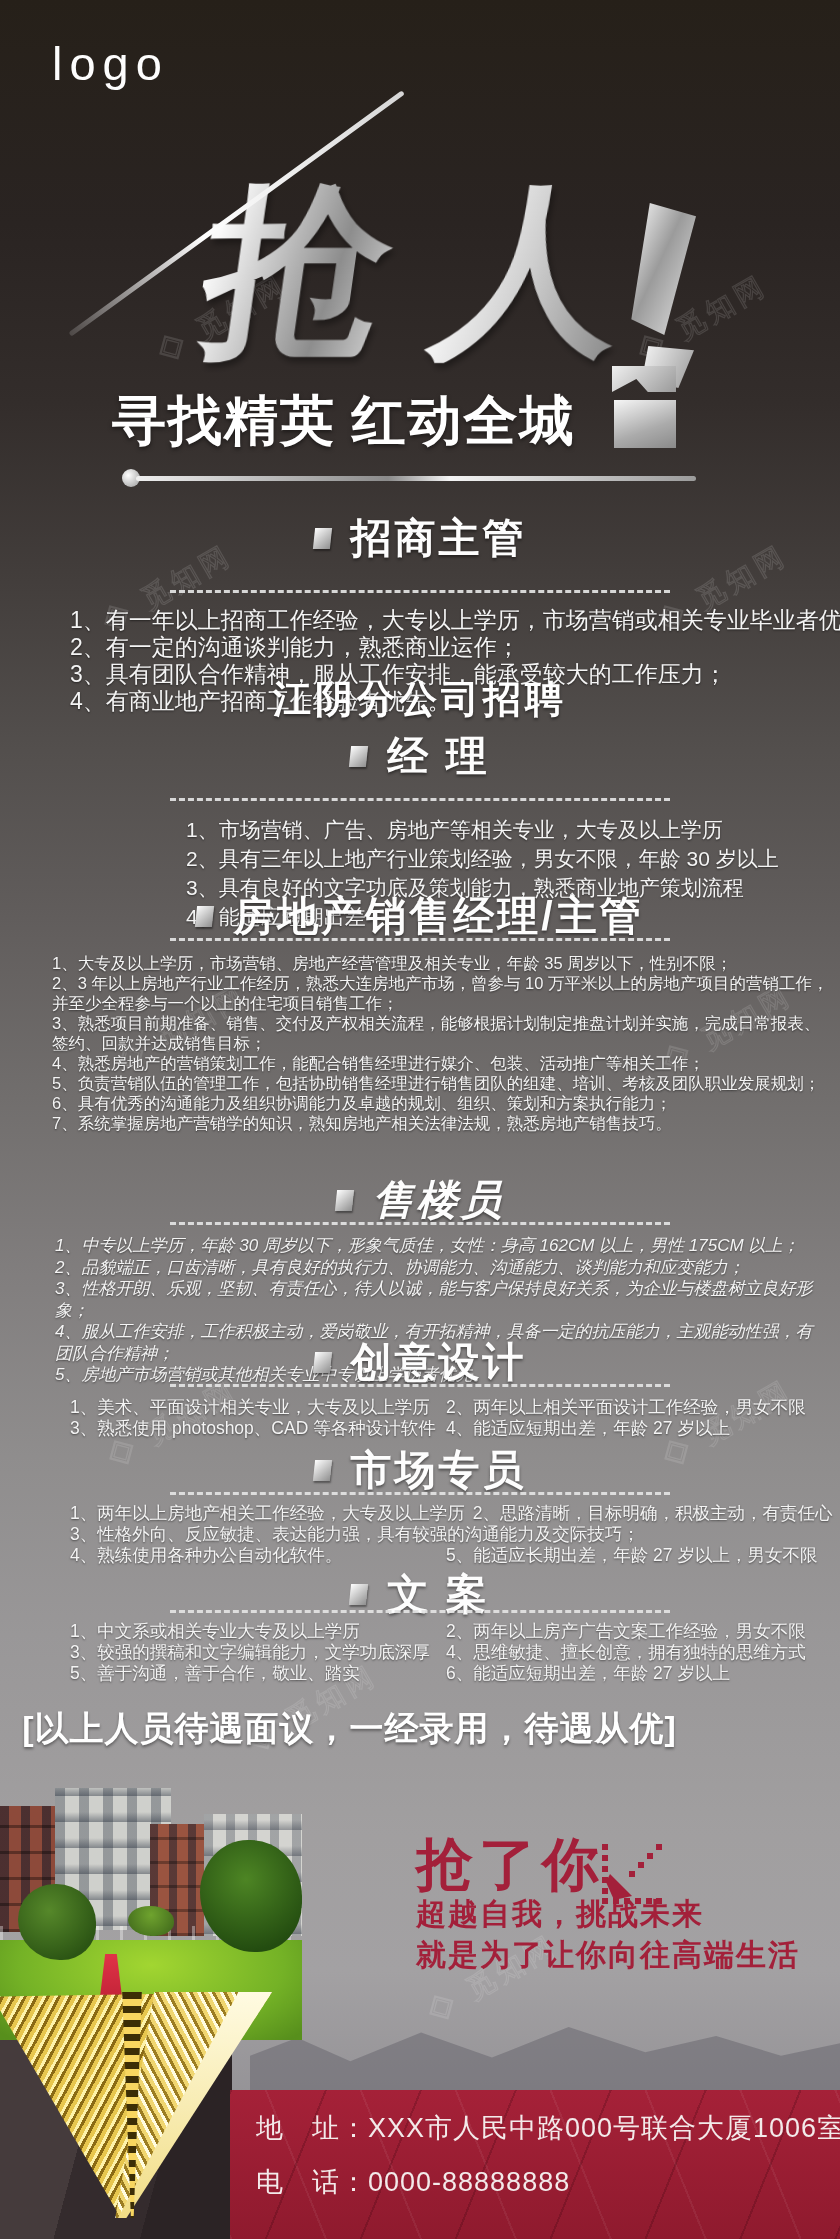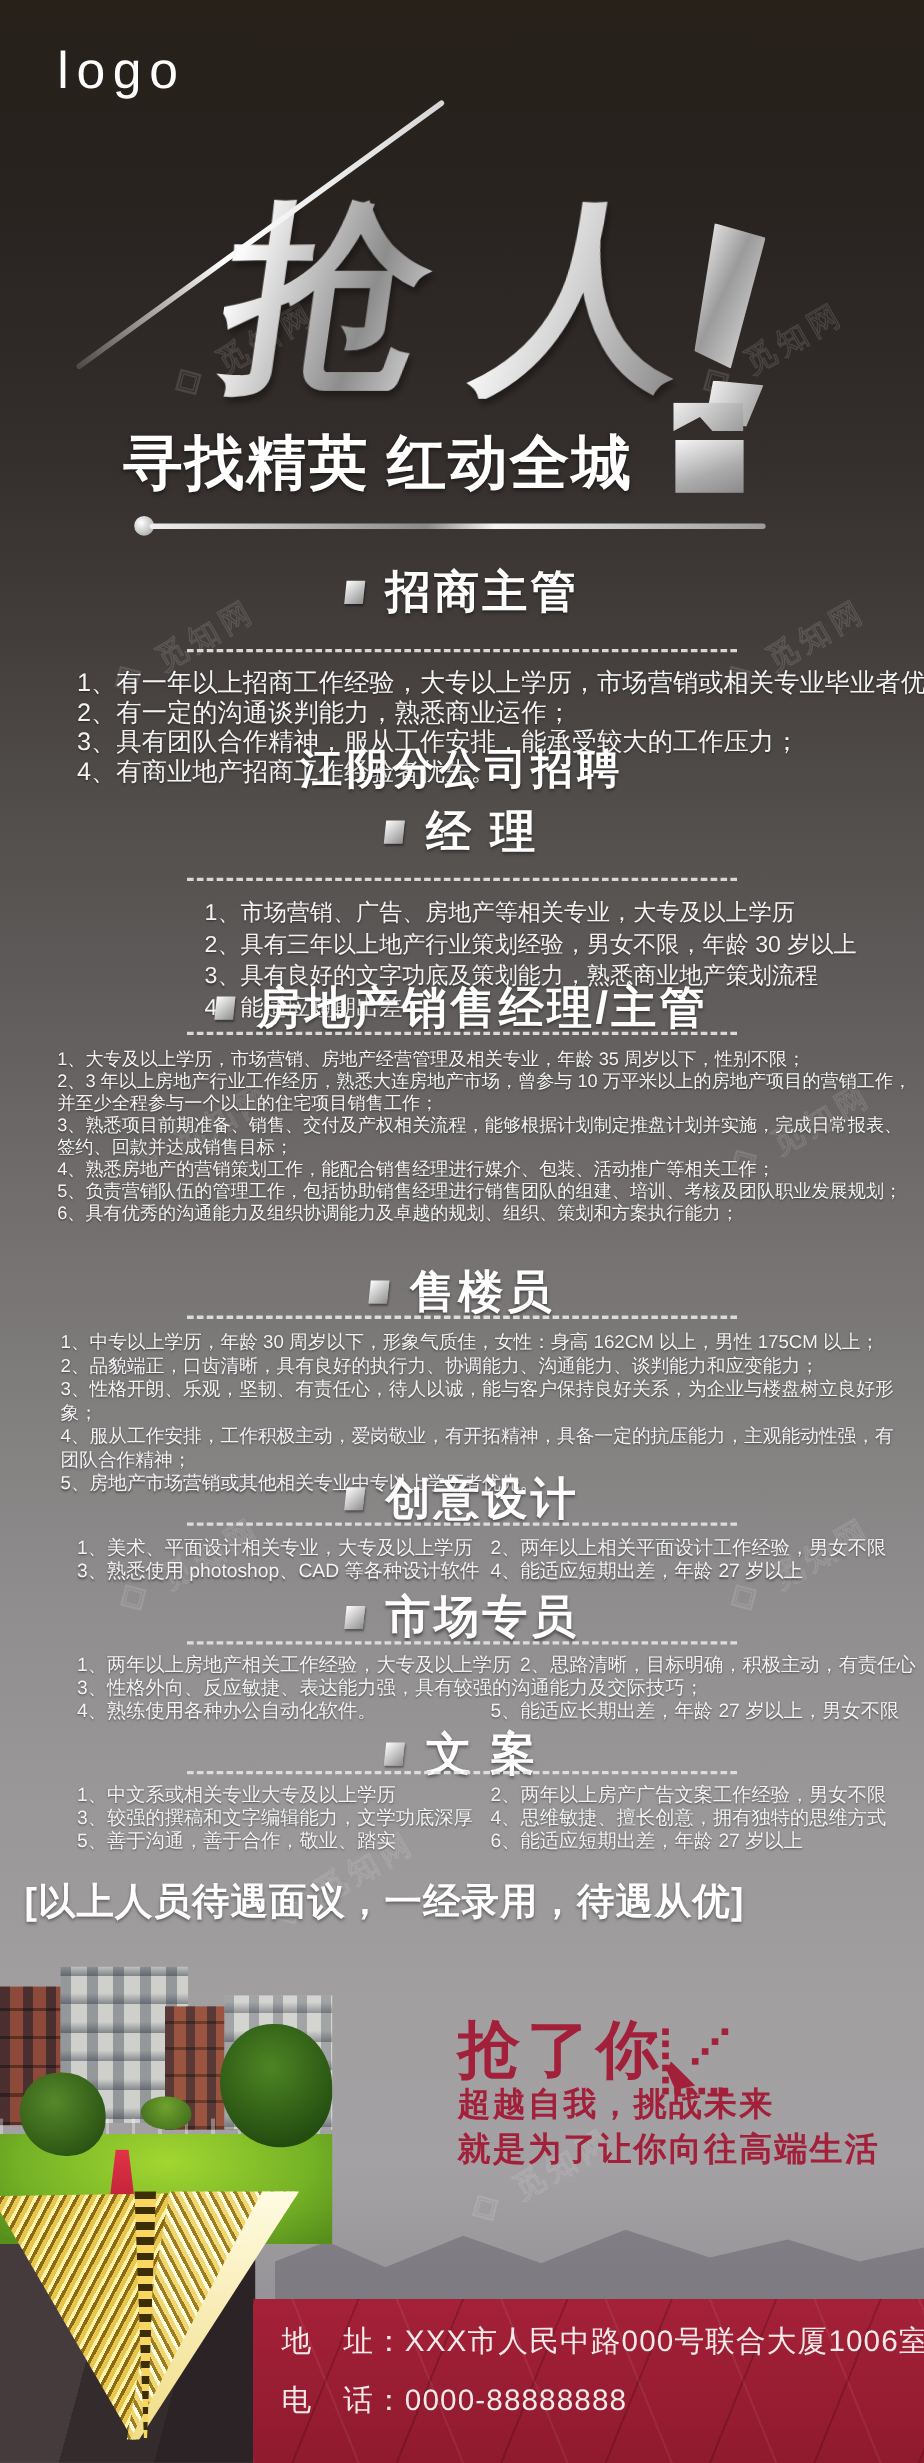--- a/index.html
+++ b/index.html
@@ -53,21 +53,21 @@
   .row .l{min-width:368px;flex-shrink:0;padding-right:8px;white-space:nowrap;}
   .row .r{white-space:nowrap;}
   .sec-a{top:516px;--dm:30px;--di:14px;}
   .sec-a .items{padding-left:70px;font-size:23px;line-height:27px;white-space:nowrap;}
   .company{position:absolute;top:674px;width:840px;text-align:center;font-size:38px;font-weight:700;
     color:#ffffff;letter-spacing:4px;text-shadow:0 2px 3px rgba(0,0,0,.45);}
   .sec-b{top:734px;--dm:20px;--di:14px;}
   .sec-b .items{padding-left:186px;font-size:21px;line-height:29px;white-space:nowrap;}
   .sec-c{top:894px;--di:12px;}
   .sec-c .items{padding:0 8px 0 52px;font-size:16.5px;line-height:20px;}
-  .sec-d{top:1152px;--di:10px;}
+  .sec-d{top:1178px;font-style:italic;--di:10px;}
   .sec-d .items{padding:0 12px 0 55px;font-size:17px;line-height:21.5px;}
   .sec-e{top:1340px;--di:10px;}
   .sec-f{top:1448px;--di:8px;}
   .sec-g{top:1572px;--dm:-6px;--di:8px;}
   .sec-e .rows,.sec-f .rows,.sec-g .rows{padding-left:70px;font-size:17.5px;line-height:21px;}
   .notice{position:absolute;top:1706px;width:699px;text-align:center;font-size:34px;font-weight:700;
     color:#ffffff;letter-spacing:1px;text-shadow:0 2px 3px rgba(0,0,0,.4);}
   
   .mountains{position:absolute;left:250px;top:2000px;width:590px;height:90px;opacity:.45;
     background:#5f5e66;
@@ -194,20 +194,21 @@
       <h2>房地产销售经理/主管</h2>
       </div>
     <div class="dashes"></div>
     <ul class="items">
       <li>1、大专及以上学历，市场营销、房地产经营管理及相关专业，年龄 35 周岁以下，性别不限；</li>
       <li>2、3 年以上房地产行业工作经历，熟悉大连房地产市场，曾参与 10 万平米以上的房地产项目的营销工作，并至少全程参与一个以上的住宅项目销售工作；</li>
       <li>3、熟悉项目前期准备、销售、交付及产权相关流程，能够根据计划制定推盘计划并实施，完成日常报表、签约、回款并达成销售目标；</li>
       <li>4、熟悉房地产的营销策划工作，能配合销售经理进行媒介、包装、活动推广等相关工作；</li>
       <li>5、负责营销队伍的管理工作，包括协助销售经理进行销售团队的组建、培训、考核及团队职业发展规划；</li>
       <li>6、具有优秀的沟通能力及组织协调能力及卓越的规划、组织、策划和方案执行能力；</li>
+      <li>7、系统掌握房地产营销学的知识，熟知房地产相关法律法规，熟悉房地产销售技巧。</li>
     </ul>
   </div>
 
   <div class="sec sec-d">
     <div class="sec-head">
         <span class="bullet"></span>
       <h2>售楼员</h2>
       </div>
     <div class="dashes"></div>
     <ul class="items">

